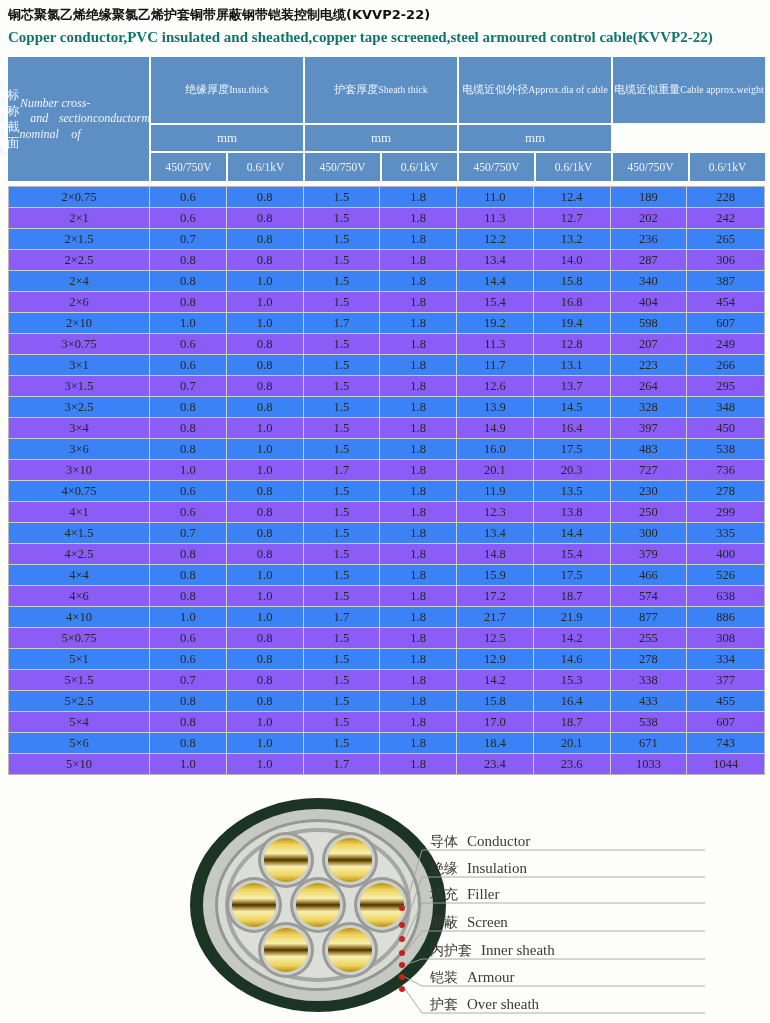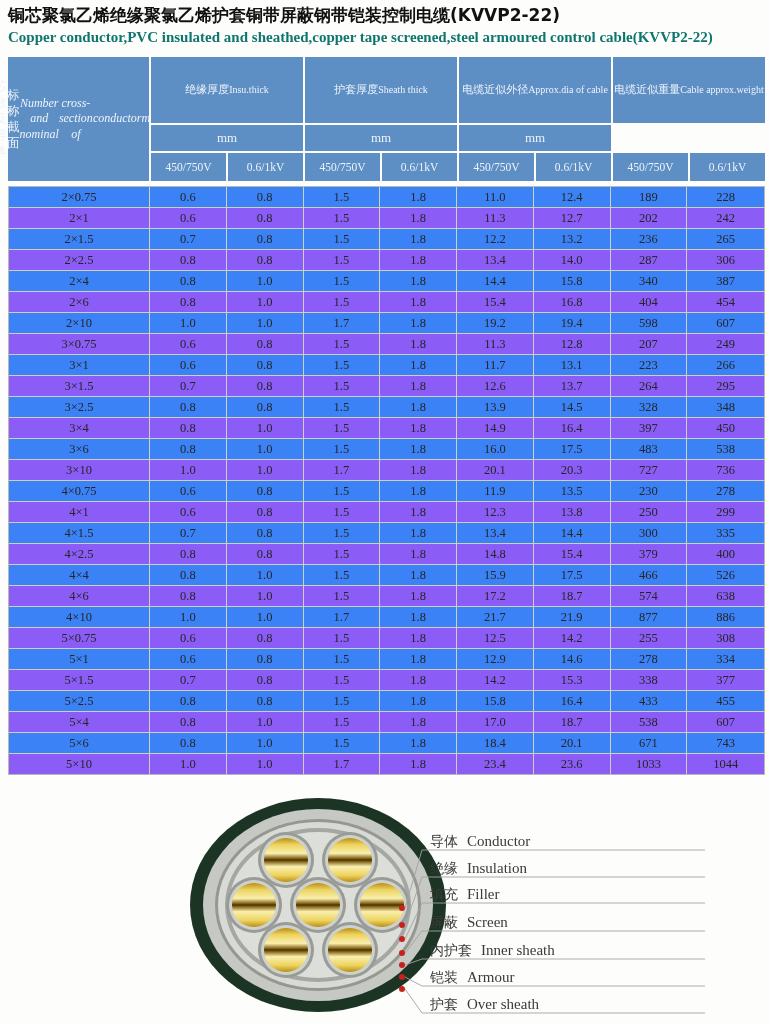--- a/index.html
+++ b/index.html
@@ -6,21 +6,21 @@
   body{
     width:770px;height:1023px;position:relative;
     background:#fdfdfb;
     font-family:"Liberation Serif", serif;
     color:#1e1e1c;
     overflow:hidden;
   }
   .title-zh{
     position:absolute;left:8px;top:4px;width:754px;
     font-family:"DejaVu Sans", sans-serif;
-    font-weight:bold;font-size:17px;line-height:22px;color:#111;
+    font-weight:bold;font-size:13px;line-height:22px;color:#111;
   }
   .title-en{
     position:absolute;left:8px;top:27px;width:760px;
     font-family:"Liberation Serif", serif;
     font-weight:bold;font-size:15px;line-height:20px;color:#0f766e;
   }
   
   .thead{
     position:absolute;left:8px;top:57px;width:757px;
     display:grid;

